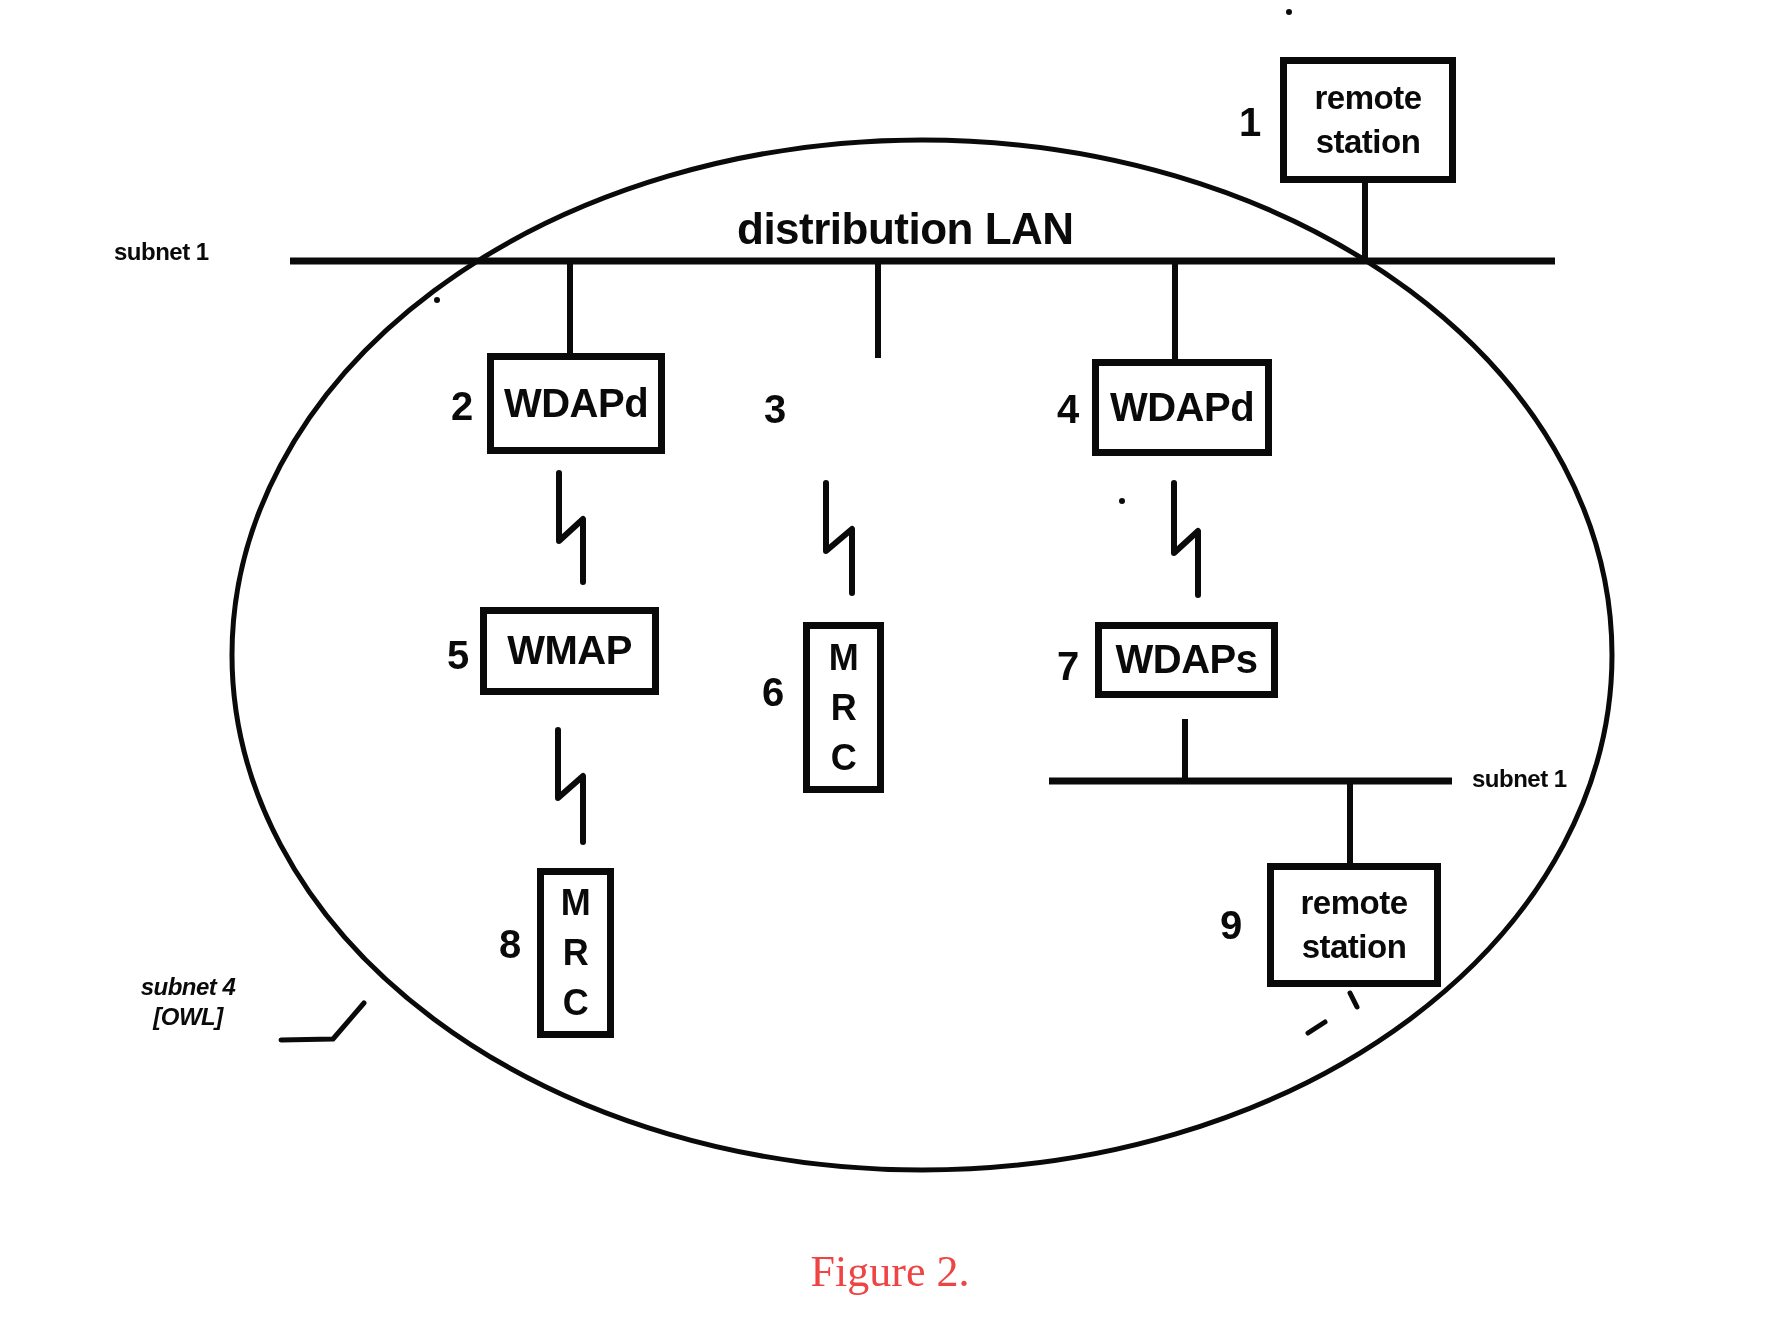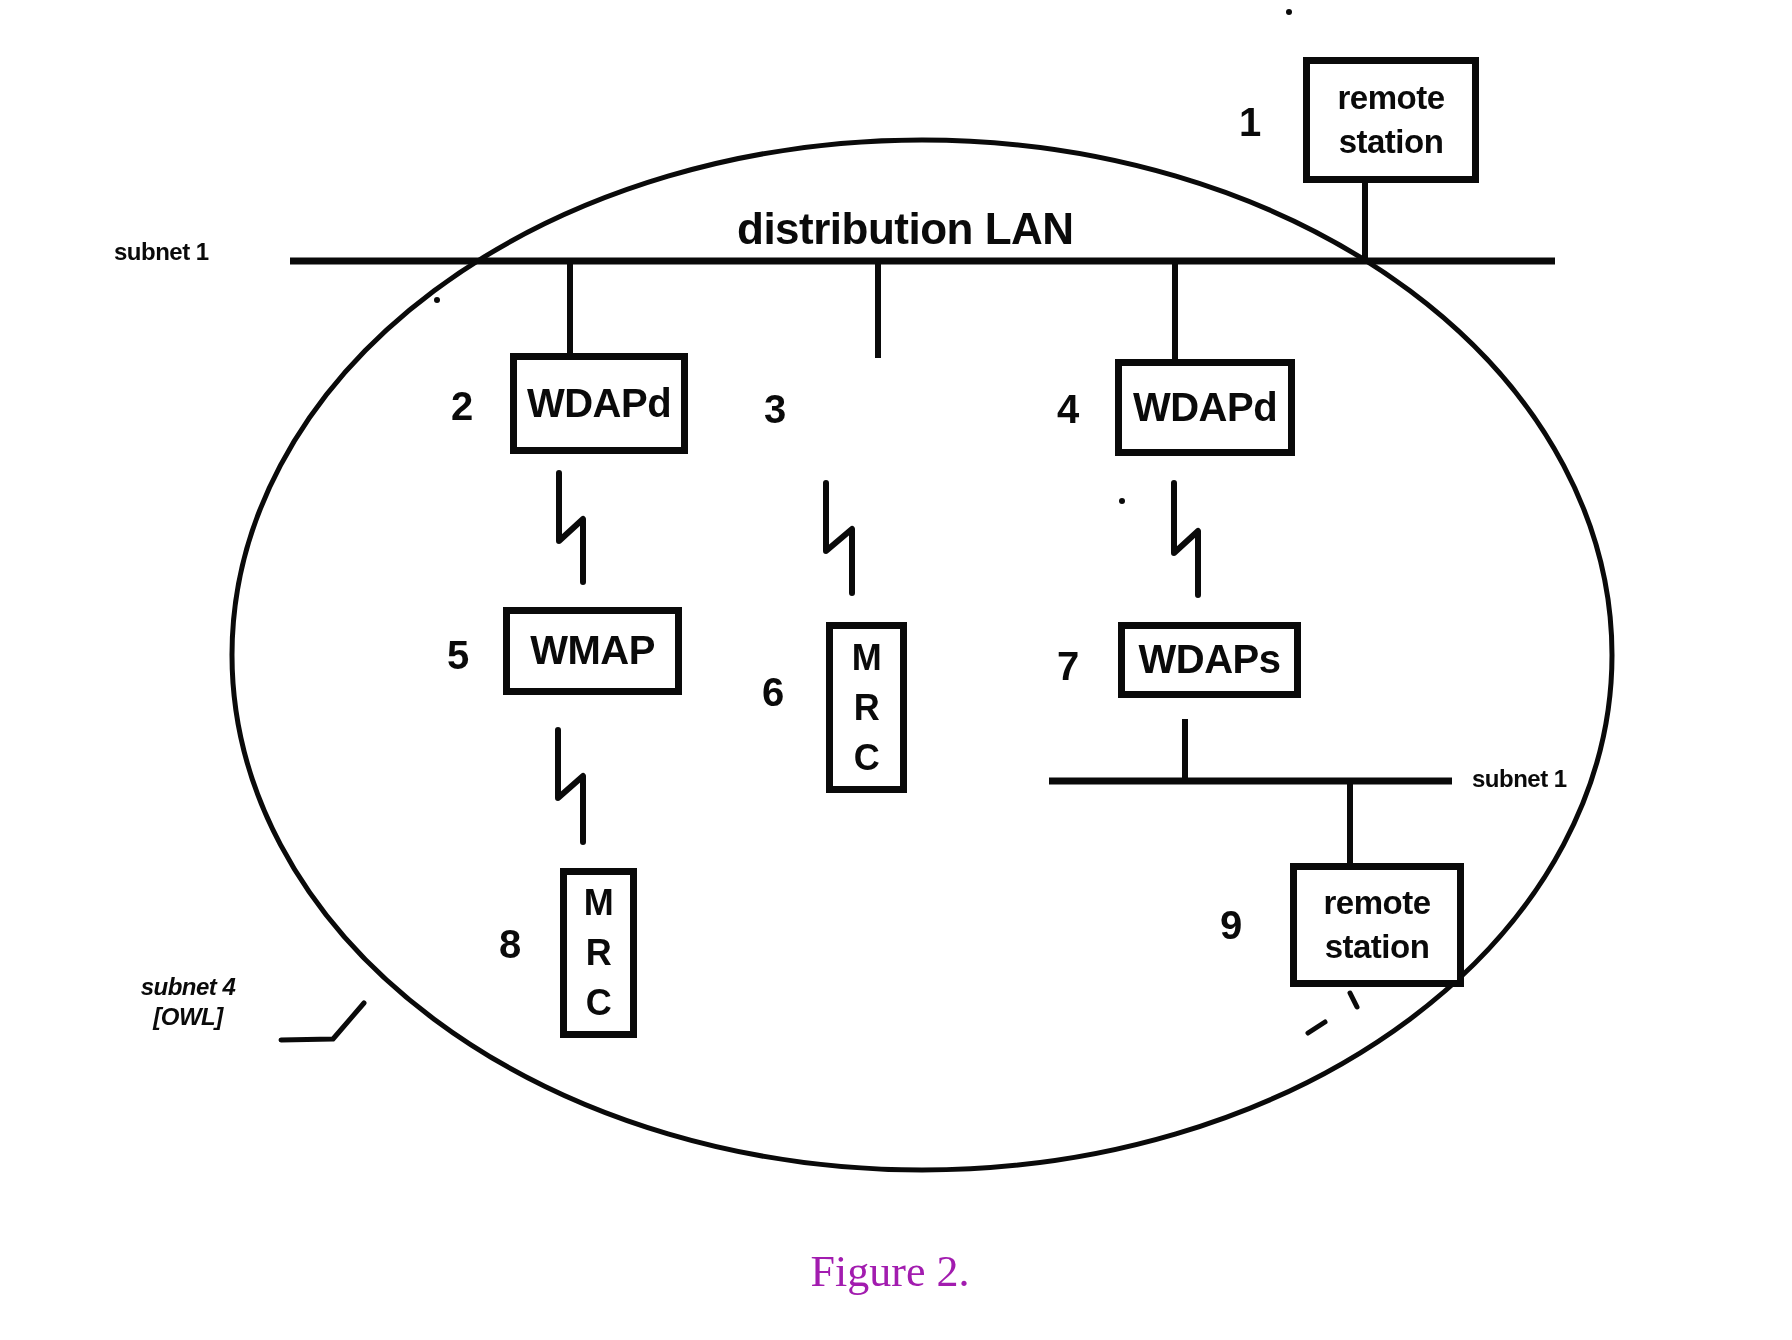--- a/index.html
+++ b/index.html
@@ -12,21 +12,20 @@
     overflow:hidden;
   }
   .layer{position:absolute;left:0;top:0;}
   .box{
     position:absolute;
     border:7px solid #0a0a0a;
     background:#ffffff;
     display:flex;align-items:center;justify-content:center;
     box-sizing:border-box;
     text-align:center;
-    margin-left:23px;
   }
   .box-label{
     font-weight:bold;
     white-space:pre-line;
     letter-spacing:-0.5px;
     line-height:1.18;
     color:#0a0a0a;
   }
   .lbl-big{font-size:40px;}
   .lbl-med{font-size:33px;line-height:1.32;}
@@ -48,21 +47,21 @@
   .subnet4{
     text-align:center;
     white-space:pre-line;
     line-height:1.25;
     font-style:italic;
   }
   .caption{
     position:absolute;
     font-family:"Liberation Serif", serif;
     font-size:44px;
-    color:#a21caf;
+    color:#ef4444;
     text-align:center;
     white-space:nowrap;
   }
 </style>
 </head>
 <body>
 
 <div class="canvas">
 
   <svg class="layer" width="1792" height="1340" viewBox="0 0 1792 1340">

